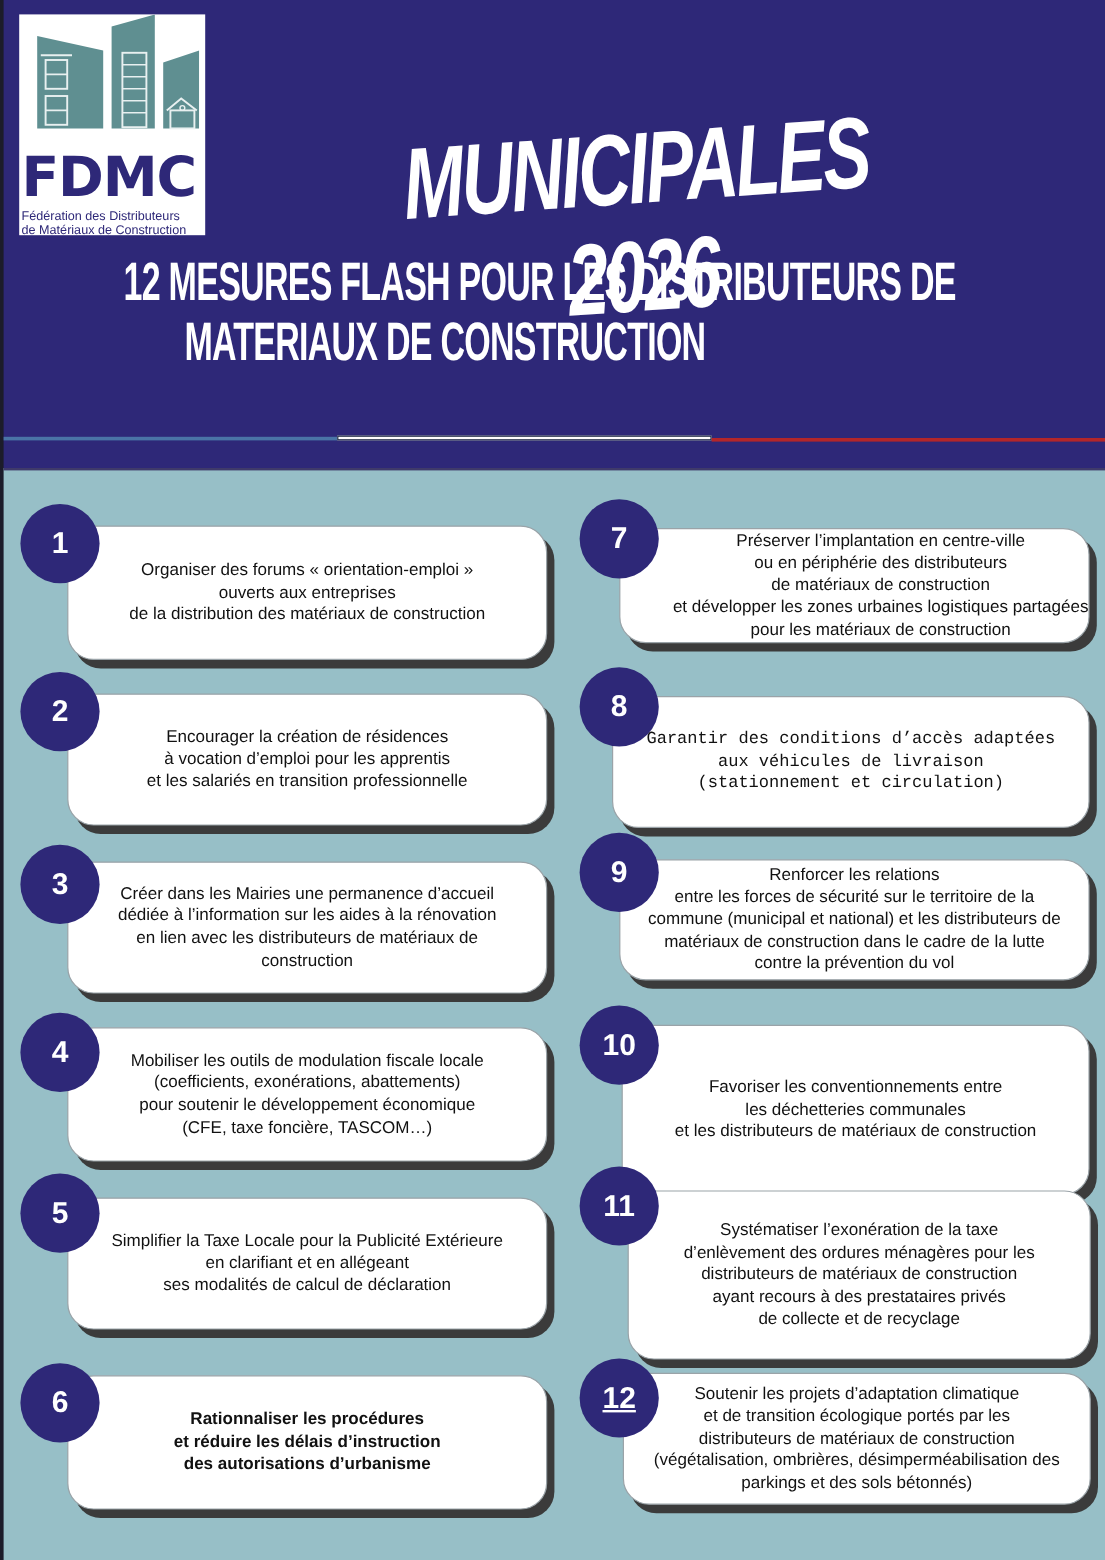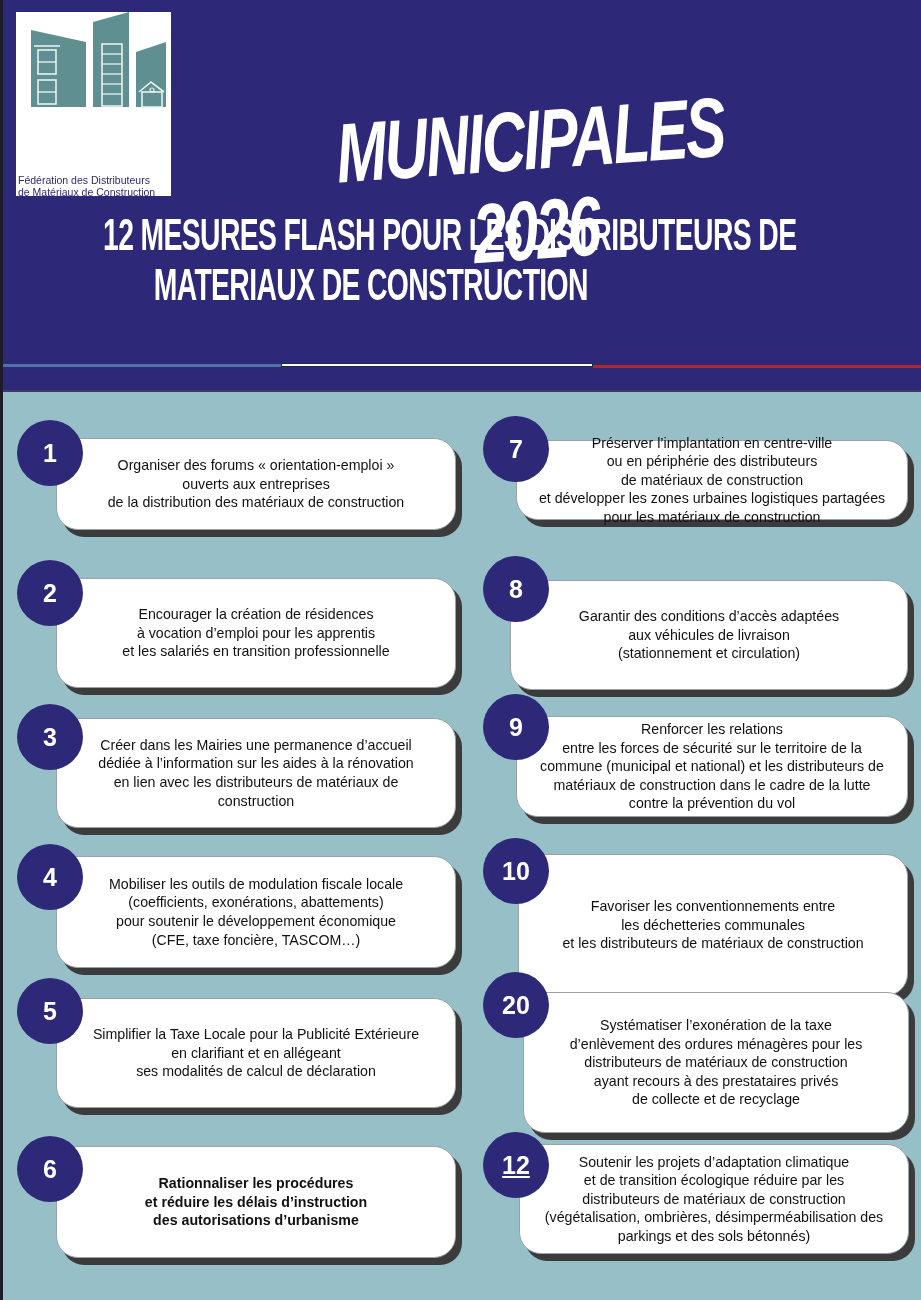--- a/index.html
+++ b/index.html
@@ -98,20 +98,21 @@
         <line x1="76" y1="52" x2="96" y2="52" stroke="#e8f0f0" stroke-width="1.3"></line>
         <line x1="76" y1="62" x2="96" y2="62" stroke="#e8f0f0" stroke-width="1.3"></line>
         <line x1="76" y1="72" x2="96" y2="72" stroke="#e8f0f0" stroke-width="1.3"></line>
         <line x1="76" y1="82" x2="96" y2="82" stroke="#e8f0f0" stroke-width="1.3"></line>
 
         <polygon points="110,40 140,30 140,95 110,95" fill="#5f8f91"></polygon>
         <polyline points="113,80 125,70 138,80" fill="none" stroke="#e8f0f0" stroke-width="1.6"></polyline>
         <rect x="116" y="80" width="20" height="15" fill="none" stroke="#e8f0f0" stroke-width="1.6"></rect>
         <circle cx="126" cy="78" r="2" fill="none" stroke="#e8f0f0" stroke-width="1.2"></circle>
       </svg>
+      <div class="logo-mark">FDMC</div>
       <div class="logo-sub">
         <span>Fédération des Distributeurs</span><br>
         <span>de Matériaux de Construction</span>
       </div>
     </div>
 
     <div class="title-wrap">
       <span class="title-main">MUNICIPALES 2026</span>
     </div>
 
@@ -122,21 +123,21 @@
 
     <div class="tricolor tri-blue"></div>
     <div class="tricolor tri-white"></div>
     <div class="tricolor tri-red"></div>
   </div>
 
   <div class="body">
 
     <div>
       <div class="badge" style="left:14px;top:28px;">1</div>
-      <div class="card" style="left:53px;top:46px;width:400px;height:92px;">
+      <div class="card" style="left:53px;top:46px;width:400px;height:112px;">
         <div class="card-text">Organiser des forums « orientation-emploi »
 ouverts aux entreprises
 de la distribution des matériaux de construction</div>
       </div>
     </div>
 
     <div>
       <div class="badge" style="left:14px;top:168px;">2</div>
       <div class="card" style="left:53px;top:186px;width:400px;height:110px;">
         <div class="card-text">Encourager la création de résidences
@@ -178,32 +179,32 @@
       <div class="badge" style="left:14px;top:744px;">6</div>
       <div class="card" style="left:53px;top:754px;width:400px;height:112px;font-weight:bold;">
         <div class="card-text">Rationnaliser les procédures
 et réduire les délais d’instruction
 des autorisations d’urbanisme</div>
       </div>
     </div>
 
     <div>
       <div class="badge" style="left:480px;top:24px;">7</div>
-      <div class="card" style="left:513px;top:48px;width:392px;height:80px;">
+      <div class="card" style="left:513px;top:48px;width:392px;height:96px;justify-content:flex-end;">
         <div class="card-text">Préserver l’implantation en centre-ville
 ou en périphérie des distributeurs
 de matériaux de construction
 et développer les zones urbaines logistiques partagées
 pour les matériaux de construction</div>
       </div>
     </div>
 
     <div>
       <div class="badge" style="left:480px;top:164px;">8</div>
-      <div class="card" style="left:507px;top:188px;width:398px;height:110px;">
+      <div class="card" style="left:507px;top:188px;width:398px;height:110px;font-family:Liberation Mono, monospace;">
         <div class="card-text">Garantir des conditions d’accès adaptées
 aux véhicules de livraison
 (stationnement et circulation)</div>
       </div>
     </div>
 
     <div>
       <div class="badge" style="left:480px;top:302px;">9</div>
       <div class="card" style="left:513px;top:324px;width:392px;height:101px;">
         <div class="card-text">Renforcer les relations
@@ -217,35 +218,35 @@
     <div>
       <div class="badge" style="left:480px;top:446px;">10</div>
       <div class="card" style="left:515px;top:462px;width:390px;height:142px;">
         <div class="card-text">Favoriser les conventionnements entre
 les déchetteries communales
 et les distributeurs de matériaux de construction</div>
       </div>
     </div>
 
     <div>
-      <div class="badge" style="left:480px;top:580px;">20</div>
+      <div class="badge" style="left:480px;top:580px;">11</div>
       <div class="card" style="left:520px;top:600px;width:386px;height:141px;">
         <div class="card-text">Systématiser l’exonération de la taxe
 d’enlèvement des ordures ménagères pour les
 distributeurs de matériaux de construction
 ayant recours à des prestataires privés
 de collecte et de recyclage</div>
       </div>
     </div>
 
     <div>
       <div class="badge" style="left:480px;top:740px;text-decoration:underline;">12</div>
       <div class="card" style="left:516px;top:752px;width:390px;height:110px;">
         <div class="card-text">Soutenir les projets d’adaptation climatique
-et de transition écologique réduire par les
+et de transition écologique portés par les
 distributeurs de matériaux de construction
 (végétalisation, ombrières, désimperméabilisation des
 parkings et des sols bétonnés)</div>
       </div>
     </div>
 
   </div>
 </div>
 
 </body></html>

